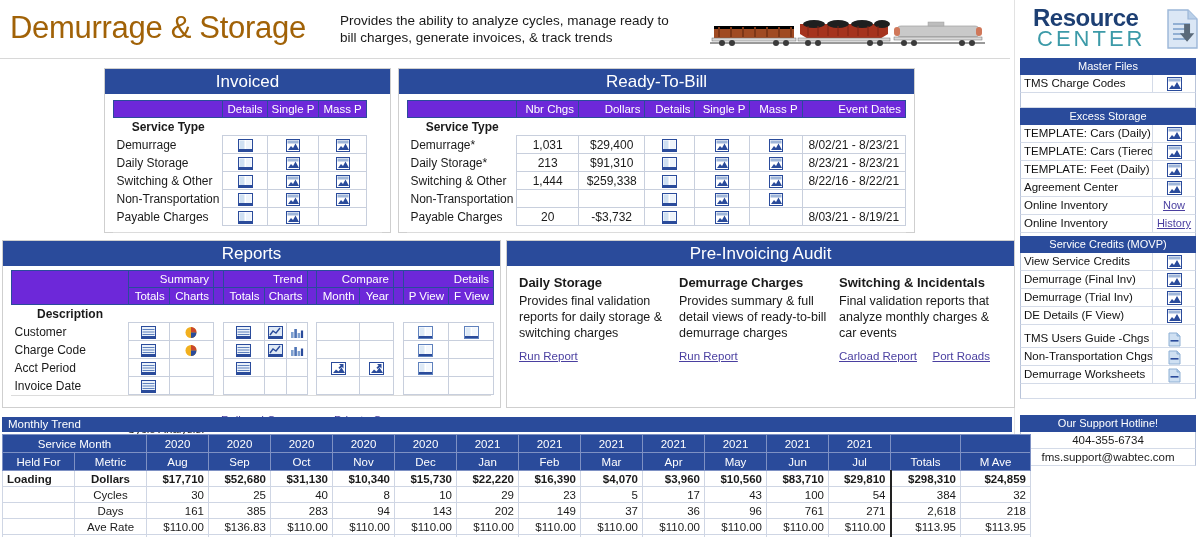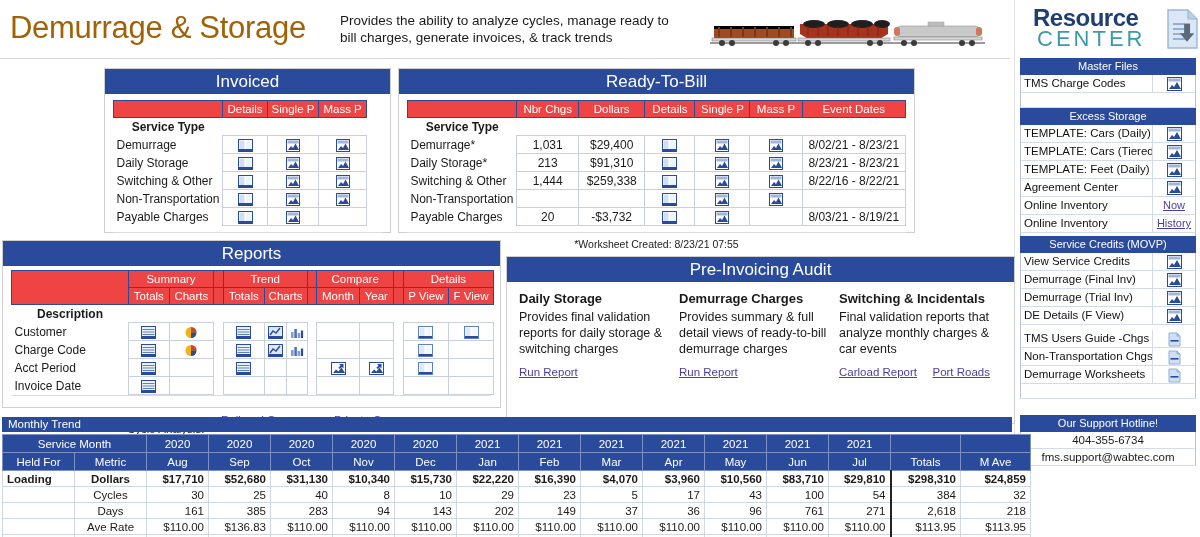--- a/index.html
+++ b/index.html
@@ -46,22 +46,22 @@
     border-bottom:1px solid #d4dbe8;background:#fff;}
 
   
   .panel{position:absolute;background:#fff;border:1px solid #cfcfcf;}
   .panel-head{background:#2a4b9b;color:#fff;text-align:center;font-size:17px;
     height:25px;line-height:25px;font-weight:400;}
   .panel-body{padding:6px 8px 2px 8px;}
 
   
   table.grid{border-collapse:collapse;}
-  table.grid th{background:#ef4444;color:#fff;font-weight:400;font-size:11.5px;
-    height:16px;padding:0 4px;border:1px solid #2a4b9b;text-align:center;
+  table.grid th{background:#6d28d9;color:#fff;font-weight:400;font-size:11.5px;
+    height:16px;padding:0 4px;border:1px solid #2a4b9b;text-align:right;
     white-space:nowrap;}
   table.grid td{border:1px solid #c8cfdd;height:17px;padding:0 3px;font-size:12px;
     background:#fff;text-align:center;white-space:nowrap;}
   td.svc{border:none!important;text-align:left!important;padding-right:12px;
     font-size:12.5px;background:transparent!important;}
   td.svc-head{border:none!important;text-align:left;font-weight:bold;
     font-size:12.5px;background:transparent!important;}
   td.num{text-align:right;padding-right:5px;}
   th.blank-h{background:transparent;border:none;}
 
@@ -784,21 +784,21 @@
     </tbody>
       </table>
   </div>
   <div id="cycle">
     <span class="lab">Cycle Analysis:</span>
     <a href="#" style="left:210px">Railroad Cars</a>
     <a href="#" style="left:323px">Private Cars</a>
   </div>
 </div>
 
-<div class="panel" style="left:506px;top:256px;width:507px;height:166px">
+<div class="panel" style="left:506px;top:240px;width:507px;height:166px">
   <div class="panel-head">Pre-Invoicing Audit</div>
 
   <div class="audit-col" style="left:12px">
     <h4>Daily Storage</h4>
     <p>Provides final validation reports for daily storage &amp; switching charges</p>
     <div class="audit-links">
       <a href="#">Run Report</a>
     </div>
   </div>
 

